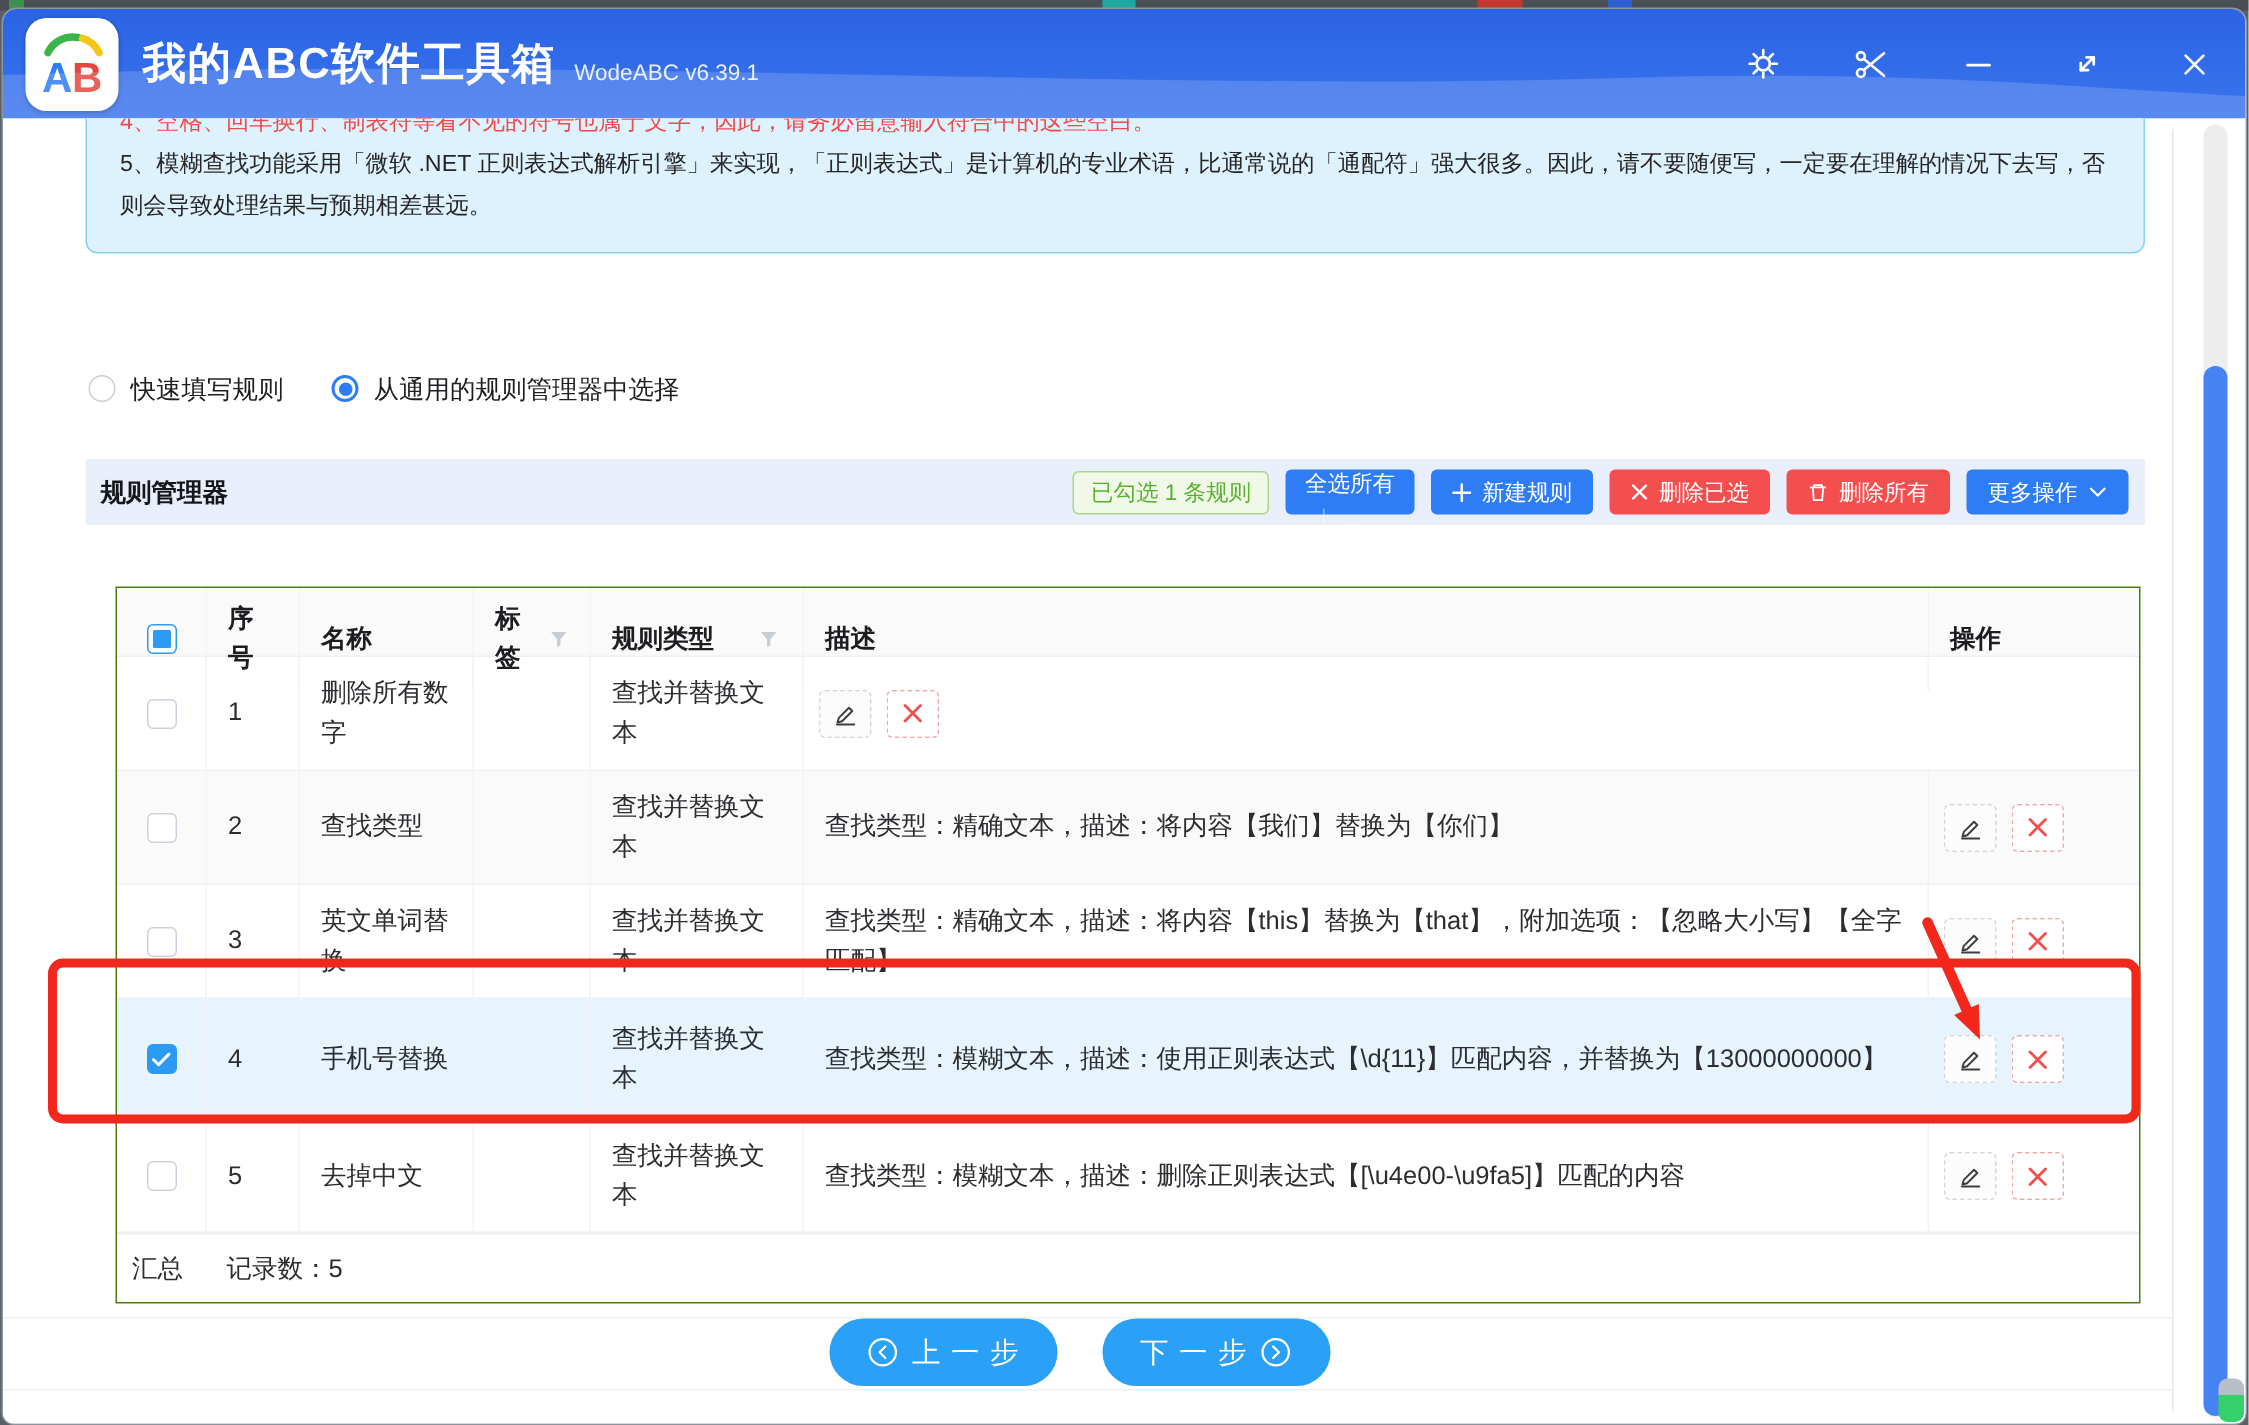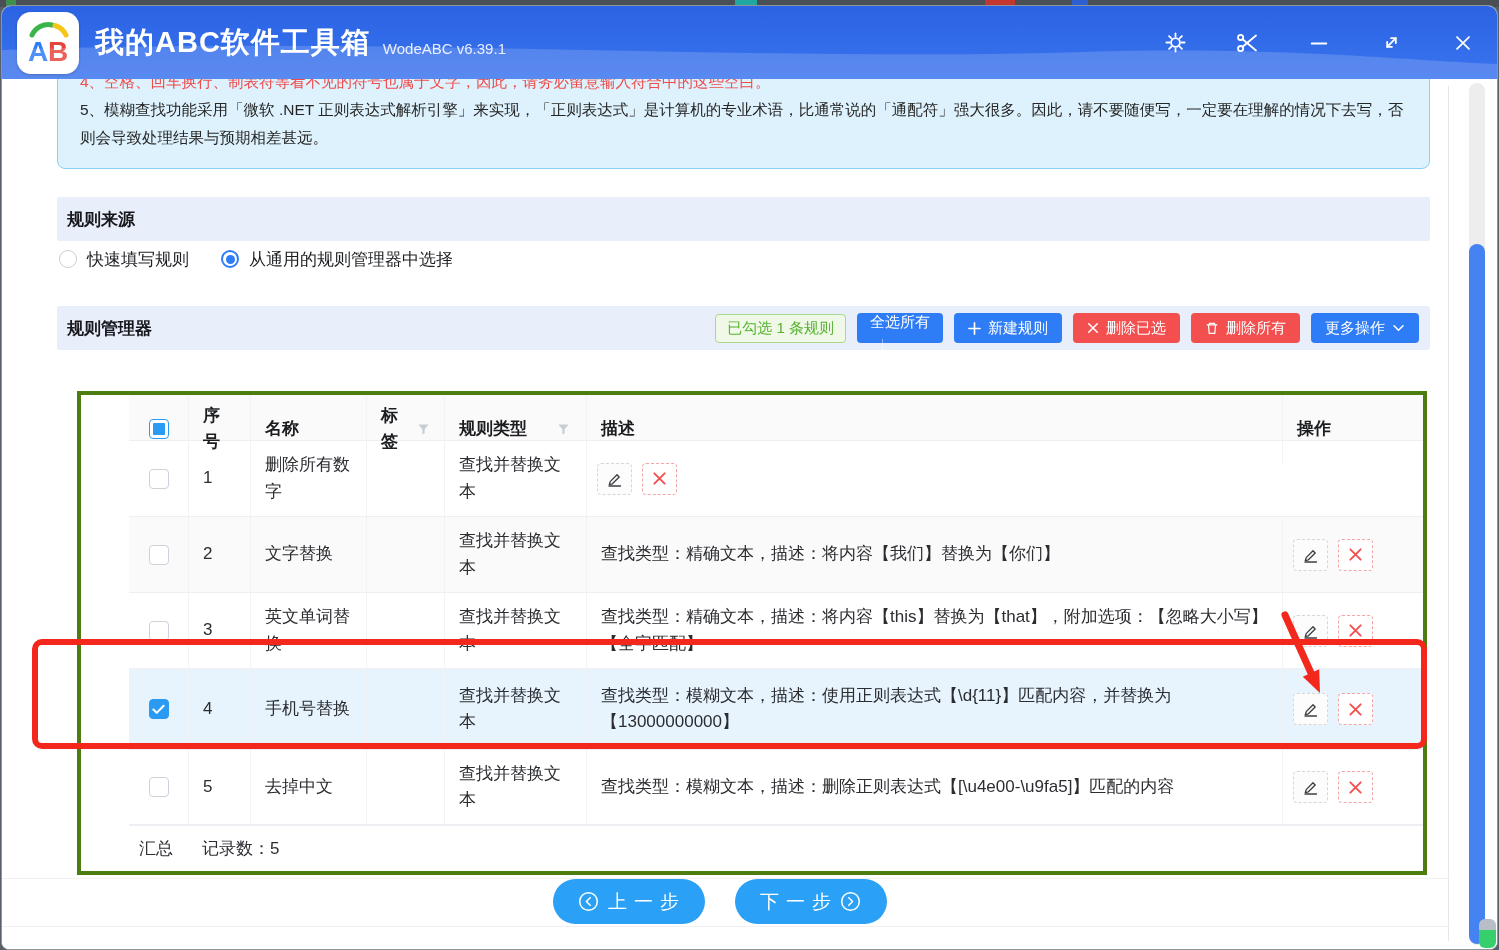--- a/index.html
+++ b/index.html
@@ -48,21 +48,21 @@
     border:1px solid #a8d88a; border-radius:4px; color:#58b230; font-size:15px; }
   .btn { height:30px; border-radius:4px; display:flex; align-items:center; padding:0 14px;
     color:#fff; font-size:15px; cursor:pointer; gap:7px; white-space:nowrap; }
   .btn-blue { background:#2e7cf6; }
   .btn-red  { background:#f34f4f; }
   .btn-split { padding:0;flex-direction:column; }
   .btn-split .seg-main { padding:0 13px; height:30px; display:flex; align-items:center; }
   .btn-split .seg-dots { padding:0 10px; height:30px; display:flex; align-items:center; border-left:1px solid rgba(255,255,255,.45); font-weight:700; }
 
   
-  .rule-table { position:absolute; left:75px; top:312px; width:1350px; border:4px solid #4d7c0f; font-size:17px; color:#2b2d31; background:#fff;padding-left:48px; }
+  .rule-table { position:absolute; left:75px; top:312px; width:1350px; border:1px solid #4d7c0f; font-size:17px; color:#2b2d31; background:#fff; }
   .trow { display:grid; grid-template-columns:60px 62px 116px 78px 142px 1fr 140px; border-bottom:1px solid #edeff3; }
   .trow:last-child { border-bottom:none; }
   .cell { display:flex; align-items:center; padding:8px 14px; border-right:1px solid #f2f3f6; line-height:1.55; }
   .cell:last-child { border-right:none; }
   .cell.ck { justify-content:center; padding:8px 6px; }
   .thead { background:#fafafa; height:46px; font-weight:700; color:#1b1d20; }
   .thead .cell { align-items:center; }
   .h76 { min-height:76px; } .h81 { min-height:81px; } .h75 { min-height:75px; }
   .row-even { background:#fafafa; }
   .row-selected { background:#e7f4fd !important; }
@@ -169,23 +169,20 @@
 
   <div class="content">
 
     <div class="panel-edge"></div>
 
     <div class="notice">
       <div class="clip-line">4、空格、回车换行、制表符等看不见的符号也属于文字，因此，请务必留意输入符合中的这些空白。</div>
       <div class="body-line">5、模糊查找功能采用「微软 .NET 正则表达式解析引擎」来实现，「正则表达式」是计算机的专业术语，比通常说的「通配符」强大很多。因此，请不要随便写，一定要在理解的情况下去写，否则会导致处理结果与预期相差甚远。</div>
     </div>
 
-    <div class="sec-bar bar-source">
-      <div class="sec-title">规则来源</div>
-    </div>
     <div class="radio-row">
       <div class="radio-opt">
         <span class="radio-circ"></span>
         <span>快速填写规则</span>
       </div>
       <div class="radio-opt">
         <span class="radio-circ on">
             <i></i>
           </span>
         <span>从通用的规则管理器中选择</span>
@@ -281,21 +278,21 @@
             </svg>
           </span>
         </div>
       </div>
 
       <div class="trow h76 row-even">
         <div class="cell ck">
             <span class="checkbox"></span>
           </div>
         <div class="cell">2</div>
-        <div class="cell">文字替换</div>
+        <div class="cell">查找类型</div>
         <div class="cell"></div>
         <div class="cell">查找并替换文本</div>
         <div class="cell">查找类型：精确文本，描述：将内容【我们】替换为【你们】</div>
         <div class="cell ops">
           <span class="act-btn act-edit">
             <svg width="18" height="18" viewBox="0 0 18 18">
               <g stroke="#3c3f43" stroke-width="1.3" fill="none" stroke-linecap="round" stroke-linejoin="round">
                 <path d="M4.2 11.6l-.9 3.1 3.1-.9 6.8-6.8-2.2-2.2z"></path>
                   <path d="M3 16h11.5"></path>
               </g>

